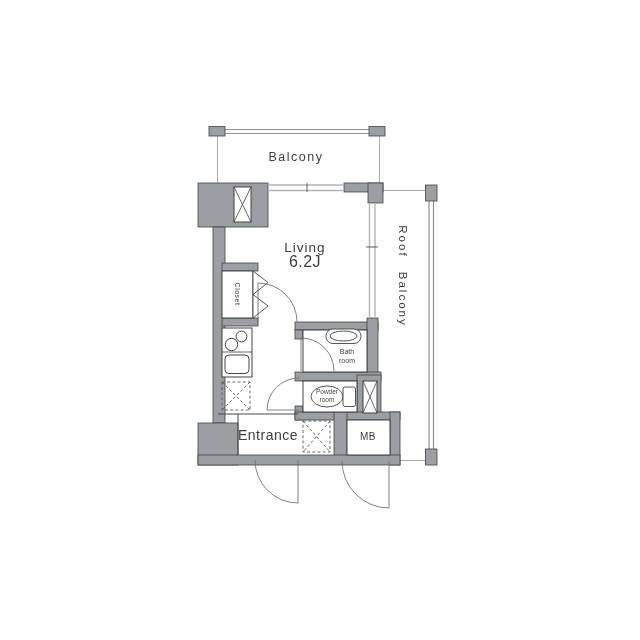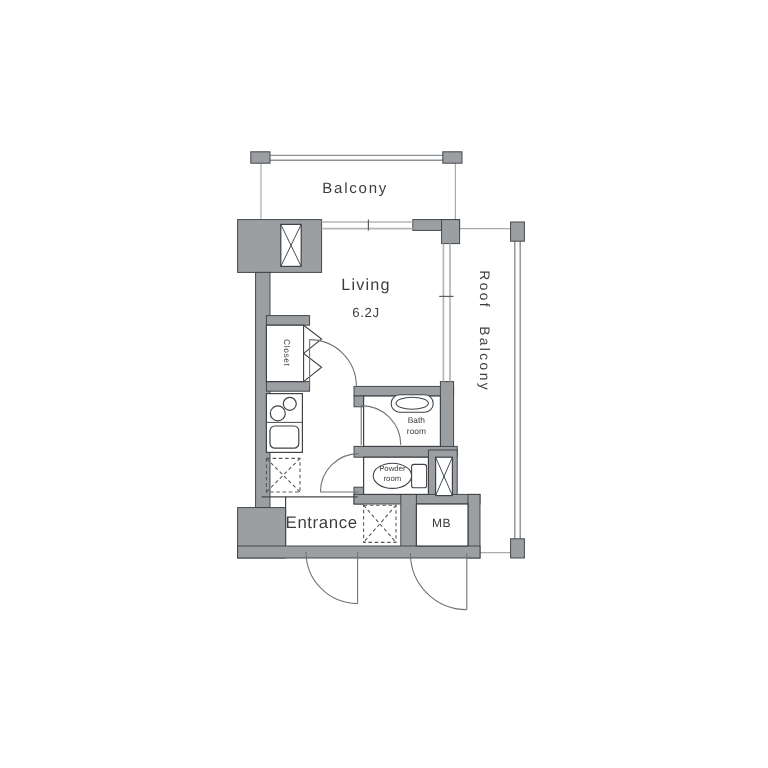--- a/index.html
+++ b/index.html
@@ -8,21 +8,21 @@
     font-family:"Liberation Sans", sans-serif;color:#3b3e40;overflow:hidden;
   }
   .plan svg{position:absolute;left:0;top:0;}
   .lbl{
     position:absolute;transform:translate(-50%,-50%);
     color:#3b3e40;white-space:nowrap;text-align:center;line-height:1.25;
   }
   .lbl.rot{transform:translate(-50%,-50%) rotate(90deg);}
   .balcony-lbl{font-size:12.5px;letter-spacing:1.5px;}
   .living-lbl{font-size:13.5px;letter-spacing:1px;}
-  .living-size{font-size:11px;letter-spacing:.5px;}
+  .living-size{font-size:16px;letter-spacing:.5px;}
   .roofbalcony-lbl{font-size:11.5px;letter-spacing:2px;word-spacing:9px;}
   .closet-lbl{font-size:7px;letter-spacing:.5px;}
   .tiny2{font-size:7px;line-height:1.3;}
   .tiny2 span{display:block;}
   .powder-lbl{font-size:6.5px;line-height:1.3;}
   .entrance-lbl{font-size:14px;letter-spacing:.5px;}
   .mb-lbl{font-size:10px;letter-spacing:.5px;}
 </style>
 </head>
 <body>
@@ -167,21 +167,21 @@
     </g>
     <g stroke="#6e7274" stroke-width="0.9" fill="none">
       <path d="M342,461 A47,47 0 0 0 389,508"></path>
       <line x1="389" y1="461" x2="389" y2="508"></line>
     </g>
 
   </svg>
 
   <div class="lbl balcony-lbl" style="left:296px;top:158px;">Balcony</div>
 
-  <div class="lbl living-lbl" style="left:305px;top:238px;">Living</div>
+  <div class="lbl living-lbl" style="left:305px;top:248px;">Living</div>
   <div class="lbl living-size" style="left:305px;top:262px;">6.2J</div>
 
   <div class="lbl rot roofbalcony-lbl" style="left:403px;top:276px;">Roof Balcony</div>
 
   <div class="lbl rot closet-lbl" style="left:237px;top:294px;">Closet</div>
 
   <div class="lbl tiny2" style="left:347px;top:356px;">
     <span>Bath</span>
     <span>room</span>
   </div>

